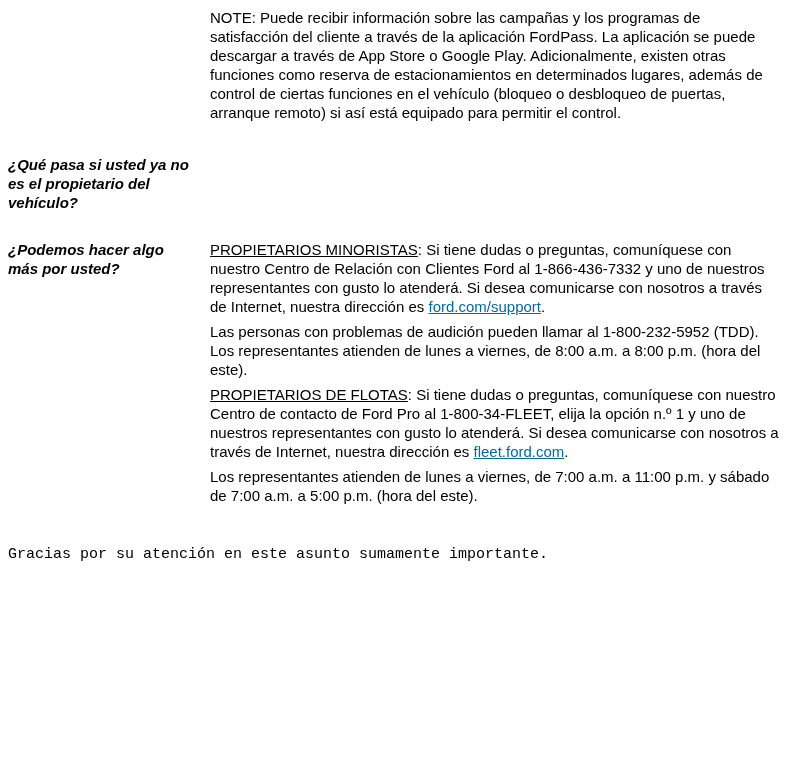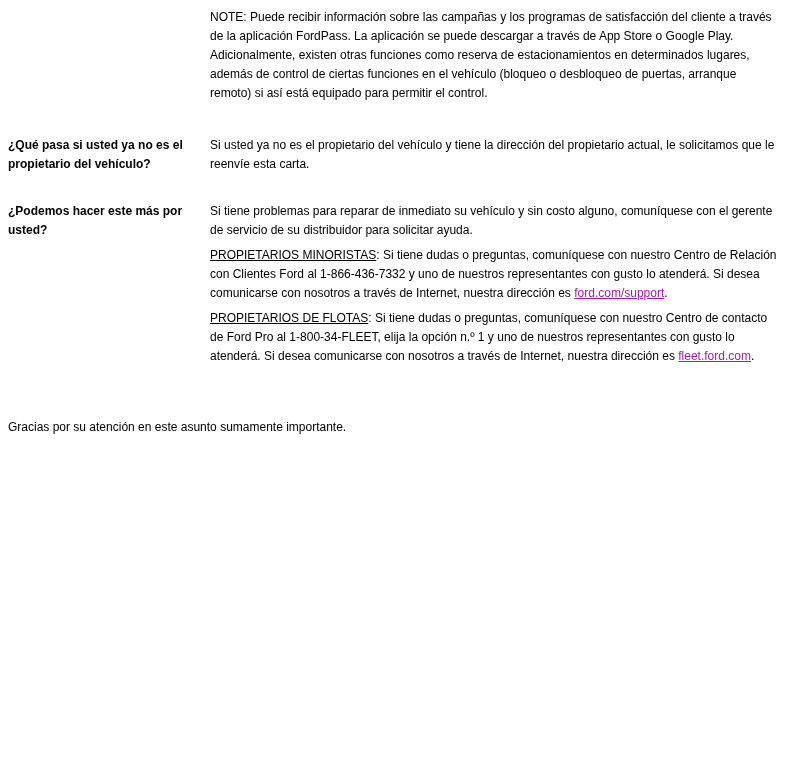--- a/index.html
+++ b/index.html
@@ -2,59 +2,59 @@
 <html><head>
 <meta charset="utf-8">
 <style>
   * { box-sizing: border-box; }
   html, body { margin: 0; padding: 0; background: #ffffff; }
   .page {
     width: 791px;
     min-height: 772px;
     padding: 8px 10px 12px 8px;
     font-family: "Liberation Sans", sans-serif;
-    font-size: 12px;
+    font-size: 15px;
     line-height: 19px;
     color: #000000;
   }
   .row { display: grid; grid-template-columns: 202px 1fr; }
   .note-row { margin-bottom: 33px; }
   .section-row { margin-bottom: 28px; }
-  .question { font-weight: 700; padding-right: 18px; }
+  .question { font-weight: 700; padding-right: 18px; font-style: italic; }
   .para { margin: 0 0 6px 0; }
   .para:last-child { margin-bottom: 0; }
   .b { font-weight: 400; }
   .u { text-decoration: underline; }
-  a.link { color: #a21caf; text-decoration: underline; cursor: pointer; }
-  .closing { margin: 52px 0 0 0; }
+  a.link { color: #0369a1; text-decoration: underline; cursor: pointer; }
+  .closing { margin: 40px 0 0 0; font-family: Liberation Mono, monospace; }
   .signature { margin: 33px 0 0 0; text-align: center; }
 </style>
 </head>
 <body>
 
 <div class="page">
 
   <div class="row note-row">
     <div class="question"></div>
     <div>
       <p class="para"><span>NOTE: Puede recibir información sobre las campañas y los programas de satisfacción del cliente a través de la aplicación FordPass. La aplicación se puede descargar a través de App Store o Google Play. Adicionalmente, existen otras funciones como reserva de estacionamientos en determinados lugares, además de control de ciertas funciones en el vehículo (bloqueo o desbloqueo de puertas, arranque remoto) si así está equipado para permitir el control.</span></p>
     </div>
   </div>
 
   <div class="row section-row">
     <div class="question">¿Qué pasa si usted ya no es el propietario del vehículo?</div>
     <div>
-      <p class="para"><span>Si usted ya no es el propietario del vehículo y tiene la dirección del propietario actual, le solicitamos que le reenvíe esta carta.</span></p>
     </div>
   </div>
 
   <div class="row">
-    <div class="question">¿Podemos hacer este más por usted?</div>
+    <div class="question">¿Podemos hacer algo más por usted?</div>
     <div>
-      <p class="para"><span>Si tiene problemas para reparar de inmediato su vehículo y sin costo alguno, comuníquese con el gerente de servicio de su distribuidor para solicitar ayuda.</span></p>
       <p class="para"><span class="u">PROPIETARIOS MINORISTAS</span><span>: Si tiene dudas o preguntas, comuníquese con nuestro </span><span class="b">Centro de Relación con Clientes Ford al 1-866-436-7332</span><span> y uno de nuestros representantes con gusto lo atenderá. Si desea comunicarse con nosotros a través de Internet, nuestra dirección es </span><a href="#" class="link">ford.com/support</a><span>.</span></p>
+      <p class="para"><span>Las personas con problemas de audición pueden llamar al 1-800-232-5952 (TDD). Los representantes atienden de lunes a viernes, de 8:00 a.m. a 8:00 p.m. (hora del este).</span></p>
       <p class="para"><span class="u">PROPIETARIOS DE FLOTAS</span><span>: Si tiene dudas o preguntas, comuníquese con nuestro </span><span class="b">Centro de contacto de Ford Pro al 1-800-34-FLEET</span><span>, elija la opción n.º 1 y uno de nuestros representantes con gusto lo atenderá. Si desea comunicarse con nosotros a través de Internet, nuestra dirección es </span><a href="#" class="link">fleet.ford.com</a><span>.</span></p>
+      <p class="para"><span>Los representantes atienden de lunes a viernes, de 7:00 a.m. a 11:00 p.m. y sábado de 7:00 a.m. a 5:00 p.m. (hora del este).</span></p>
     </div>
   </div>
 
   <p class="closing">Gracias por su atención en este asunto sumamente importante.</p>
 
 </div>
 
 </body></html>

